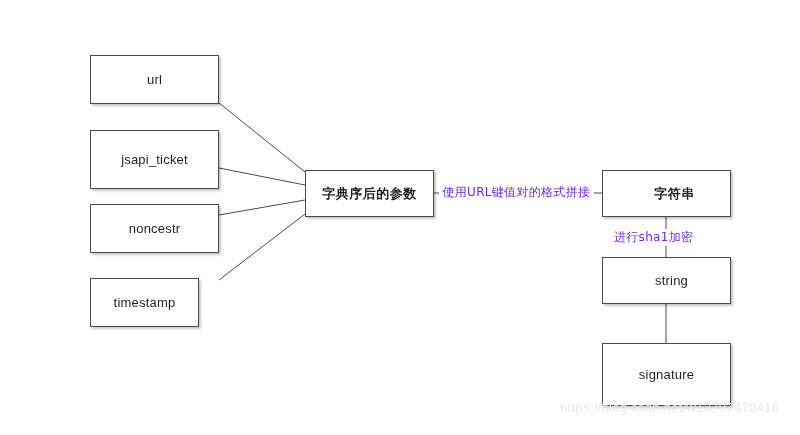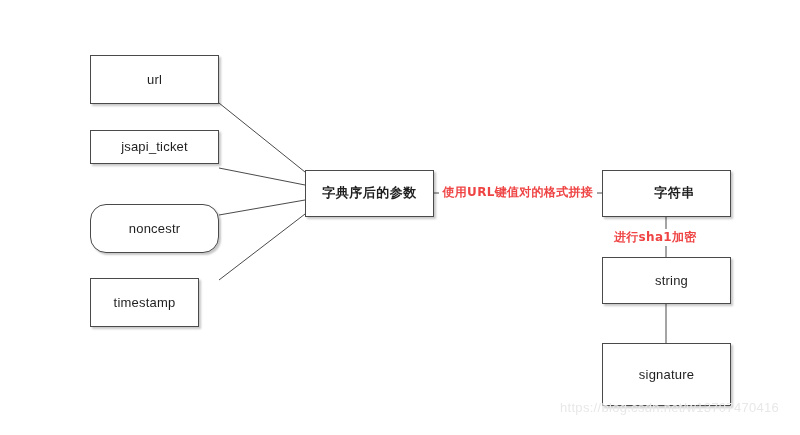--- a/index.html
+++ b/index.html
@@ -42,31 +42,31 @@
     font-size: 13px;
     line-height: 1.2;
     letter-spacing: 0.2px;
     white-space: nowrap;
   }
   .node-label {
     display: block;
     text-align: center;
   }
   .node.cjk .node-label {
-    font-family: Liberation Mono, monospace;
+    font-family: Liberation Sans, sans-serif;
     font-weight: 700;
     font-size: 13px;
     letter-spacing: 0.5px;
   }
   .edge-label {
     position: absolute;
     background: #ffffff;
-    color: #ef4444;
+    color: #6d28d9;
     font-size: 12px;
-    font-weight: 700;
+    font-weight: 400;
     font-family: "DejaVu Sans", "Liberation Sans", sans-serif;
     letter-spacing: 0.3px;
     white-space: nowrap;
     padding: 0 4px;
     text-align: center;
   }
   .watermark {
     position: absolute;
     color: #e8e8e8;
     font-size: 13px;
@@ -89,24 +89,24 @@
         <line x1="434" y1="193" x2="602" y2="193"></line>
         <line x1="666" y1="217" x2="666" y2="257"></line>
         <line x1="666" y1="304" x2="666" y2="343"></line>
       </g>
   </svg>
 
   <div id="nodes-group">
       <div class="node" style="left: 90px; top: 55px; width: 129px; height: 49px;">
         <span class="node-label">url</span>
       </div>
-      <div class="node" style="left: 90px; top: 130px; width: 129px; height: 34px;">
+      <div class="node" style="left: 90px; top: 130px; width: 129px; height: 59px;">
         <span class="node-label">jsapi_ticket</span>
       </div>
-      <div class="node" style="left: 90px; top: 204px; width: 129px; height: 49px; border-radius: 16px;">
+      <div class="node" style="left: 90px; top: 204px; width: 129px; height: 49px;">
         <span class="node-label">noncestr</span>
       </div>
       <div class="node" style="left: 90px; top: 278px; width: 109px; height: 49px;">
         <span class="node-label">timestamp</span>
       </div>
       <div class="node cjk" style="left: 305px; top: 170px; width: 129px; height: 47px;">
         <span class="node-label">字典序后的参数</span>
       </div>
       <div class="node cjk" style="left: 602px; top: 170px; width: 129px; height: 47px; padding-left: 16px;">
         <span class="node-label">字符串</span>

